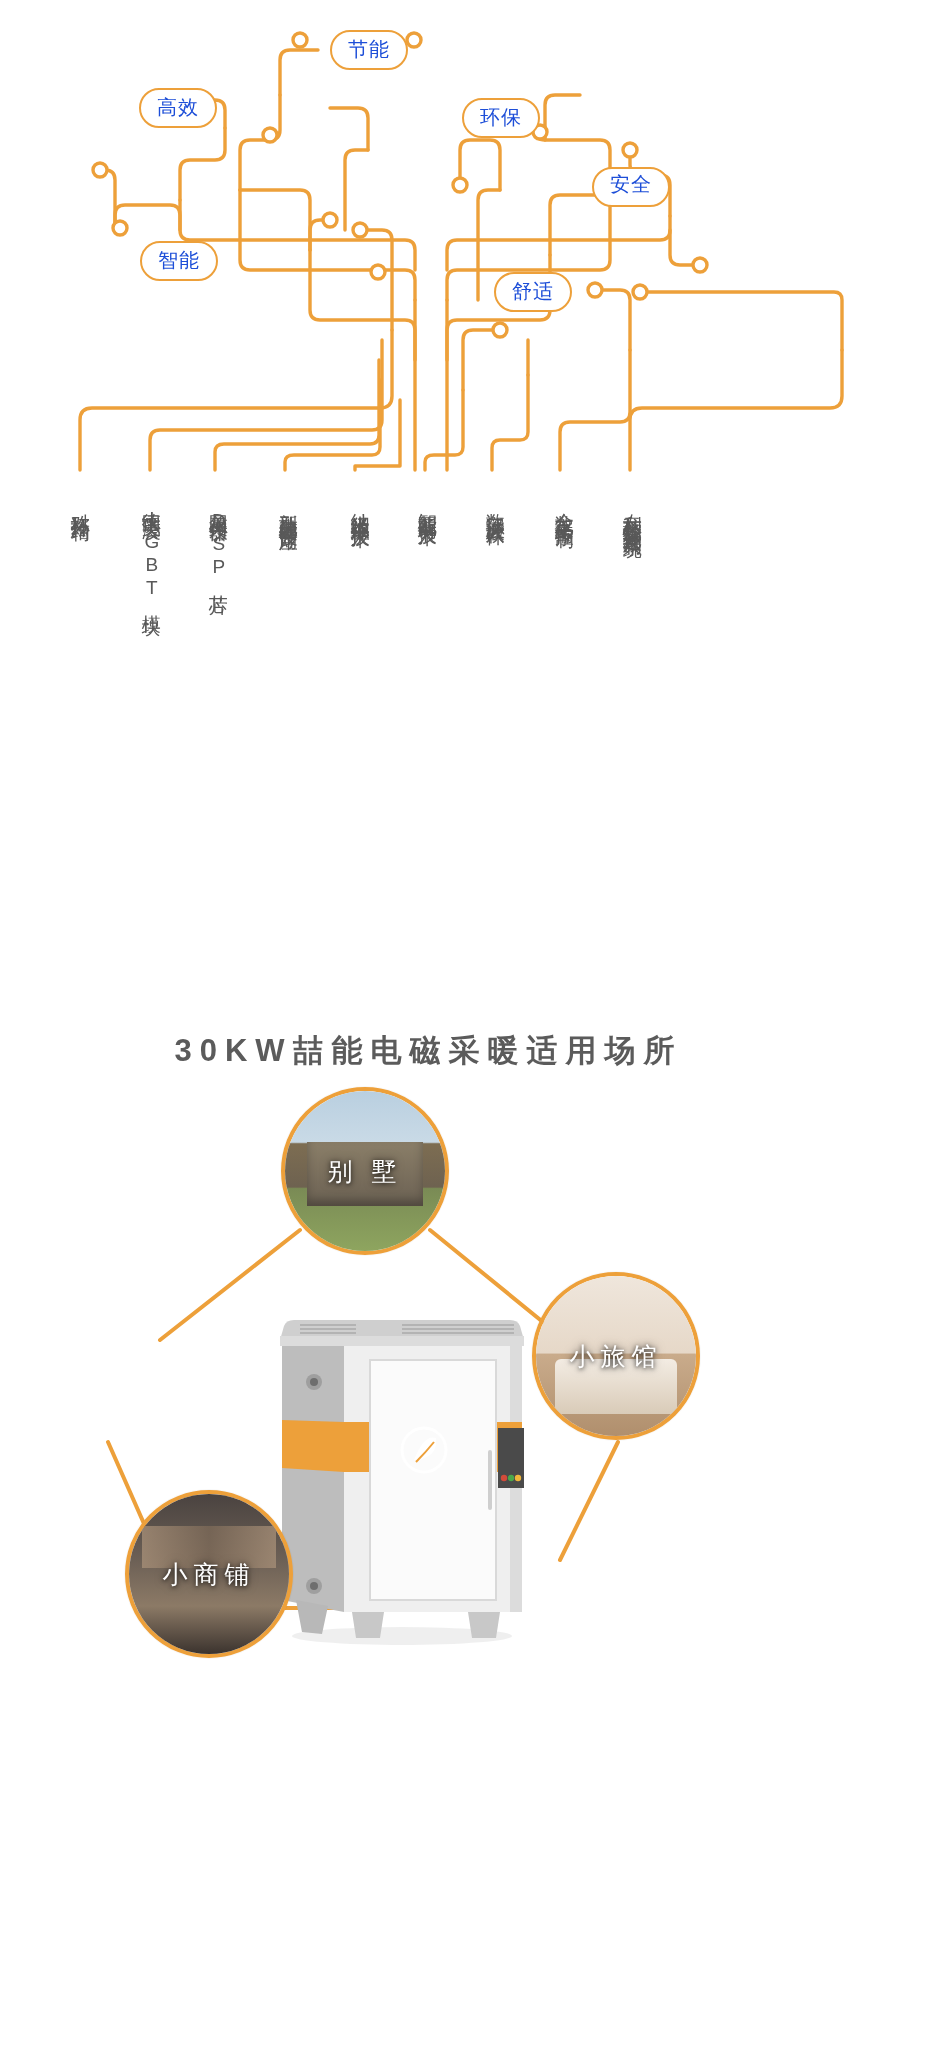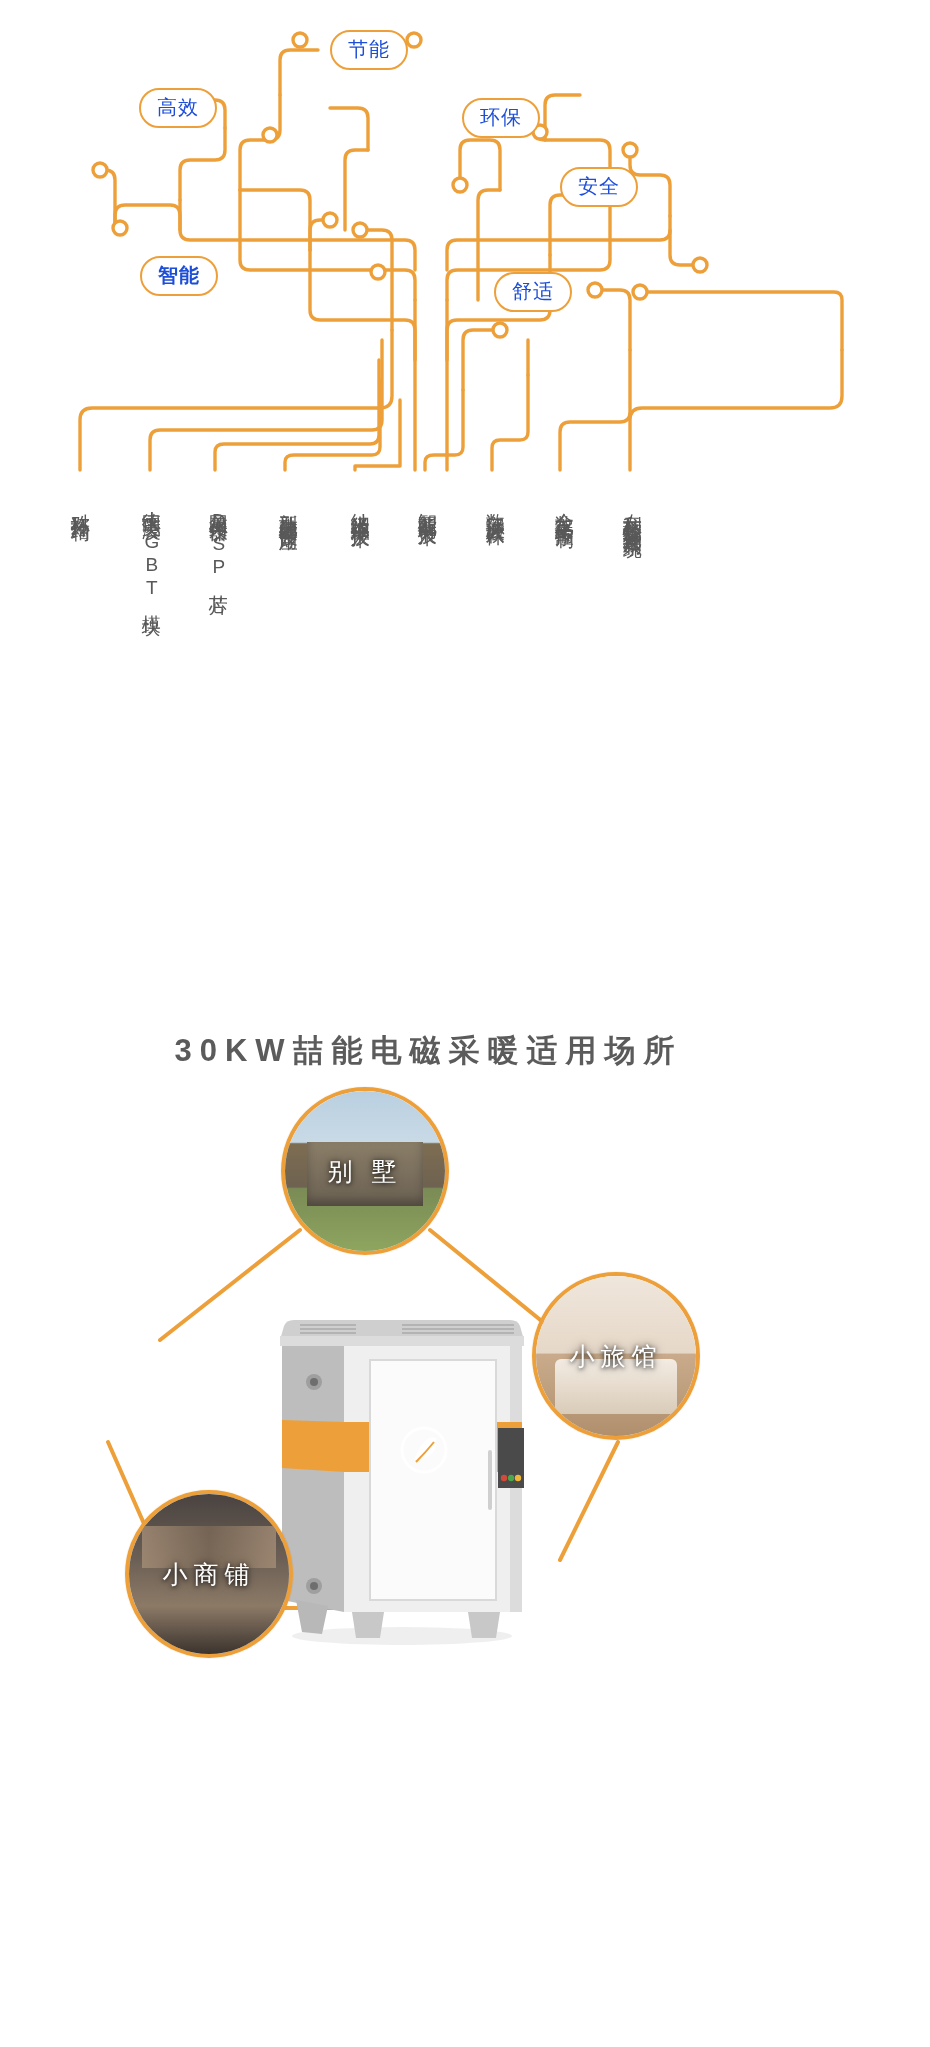--- a/index.html
+++ b/index.html
@@ -238,22 +238,22 @@
         <circle cx="595" cy="290" r="7"></circle>
         <circle cx="630" cy="150" r="7"></circle>
         <circle cx="700" cy="265" r="7"></circle>
         <circle cx="640" cy="292" r="7"></circle>
       </g>
     </svg>
 
     <div class="bubble" style="left:330px;top:30px;">节能</div>
     <div class="bubble" style="left:462px;top:62px;margin-top:36px;">环保</div>
     <div class="bubble" style="left:139px;top:88px;">高效</div>
-    <div class="bubble" style="left:560px;top:167px;">安全</div>
-    <div class="bubble" style="left:140px;top:256px;font-weight:bold;">智能</div>
+    <div class="bubble" style="left:592px;top:167px;font-family:Liberation Mono, monospace;">安全</div>
+    <div class="bubble" style="left:140px;top:241px;">智能</div>
     <div class="bubble" style="left:494px;top:272px;">舒适</div>
 
     <div class="vlabels">
       <div class="vlabel" style="left:68px;top:4px;">对称拓扑结构</div>
       <div class="vlabel" style="left:139px;top:4px;">德国英飞凌IGBT模块</div>
       <div class="vlabel" style="left:206px;top:4px;">美国德州仪器DSP芯片</div>
       <div class="vlabel" style="left:276px;top:4px;">新型先进的硬件设计应用</div>
       <div class="vlabel" style="left:348px;top:4px;">纳米级响应保护技术</div>
       <div class="vlabel" style="left:415px;top:4px;">智能匹配调节技术</div>
       <div class="vlabel" style="left:483px;top:4px;">数字滤波嵌入软件</div>

